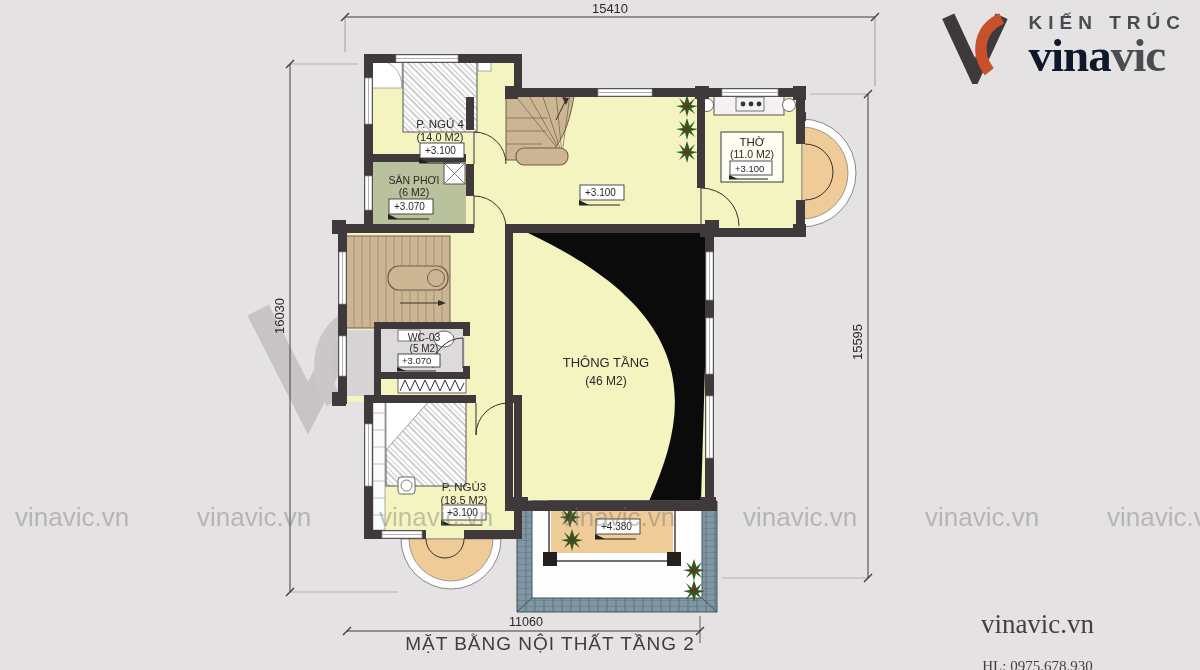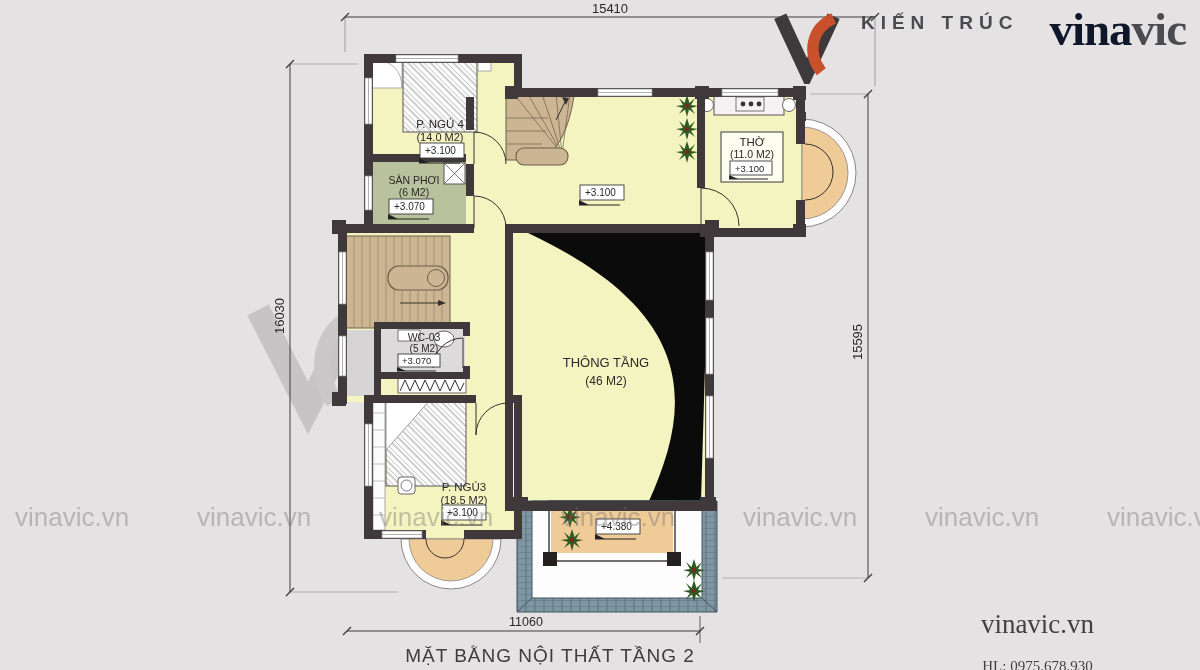--- a/index.html
+++ b/index.html
@@ -2,28 +2,28 @@
 <html><head>
 <meta charset="utf-8">
 <style>
   html,body{margin:0;padding:0;background:#e4e2e3;}
   .page{position:relative;width:1200px;height:670px;background:#e4e2e3;overflow:hidden;
         font-family:"Liberation Sans",sans-serif;}
   svg text{font-family:"Liberation Sans",sans-serif;fill:#2b272a;}
   .plan-svg{position:absolute;left:0;top:0;}
   
   .logo{position:absolute;top:8px;right:14px;display:flex;align-items:flex-start;gap:8px;}
-  .logo-text{display:flex;flex-direction:row;gap:31px;}
+  .logo-text{display:flex;flex-direction:column;}
   .logo-tagline{font-size:19px;letter-spacing:6px;color:#494b51;font-weight:bold;margin-top:4px;}
   .logo-main{font-family:"Liberation Serif",serif;font-weight:bold;font-size:47px;line-height:0.92;letter-spacing:-1px;}
   .logo-main .accent{color:#0f172a;}
   .logo-main .rest{color:#4a4c50;margin-top:33px;}
   
   .sheet-title{position:absolute;left:330px;top:633px;width:440px;text-align:center;
-               font-size:19px;letter-spacing:1px;color:#403b3e;margin-top:12px;}
+               font-size:19px;letter-spacing:1px;color:#403b3e;}
   
   .footer-brand{position:absolute;left:945px;top:609px;width:185px;text-align:center;
                 font-family:"Liberation Serif",serif;color:#454040;}
   .footer-site{font-size:27px;}
   .footer-hotline{font-size:15px;margin-top:18px;}
   
   .wm{position:absolute;top:502px;font-size:26px;color:rgba(118,116,117,0.42);
       font-family:"Liberation Sans",sans-serif;white-space:nowrap;}
 </style>
 </head>

